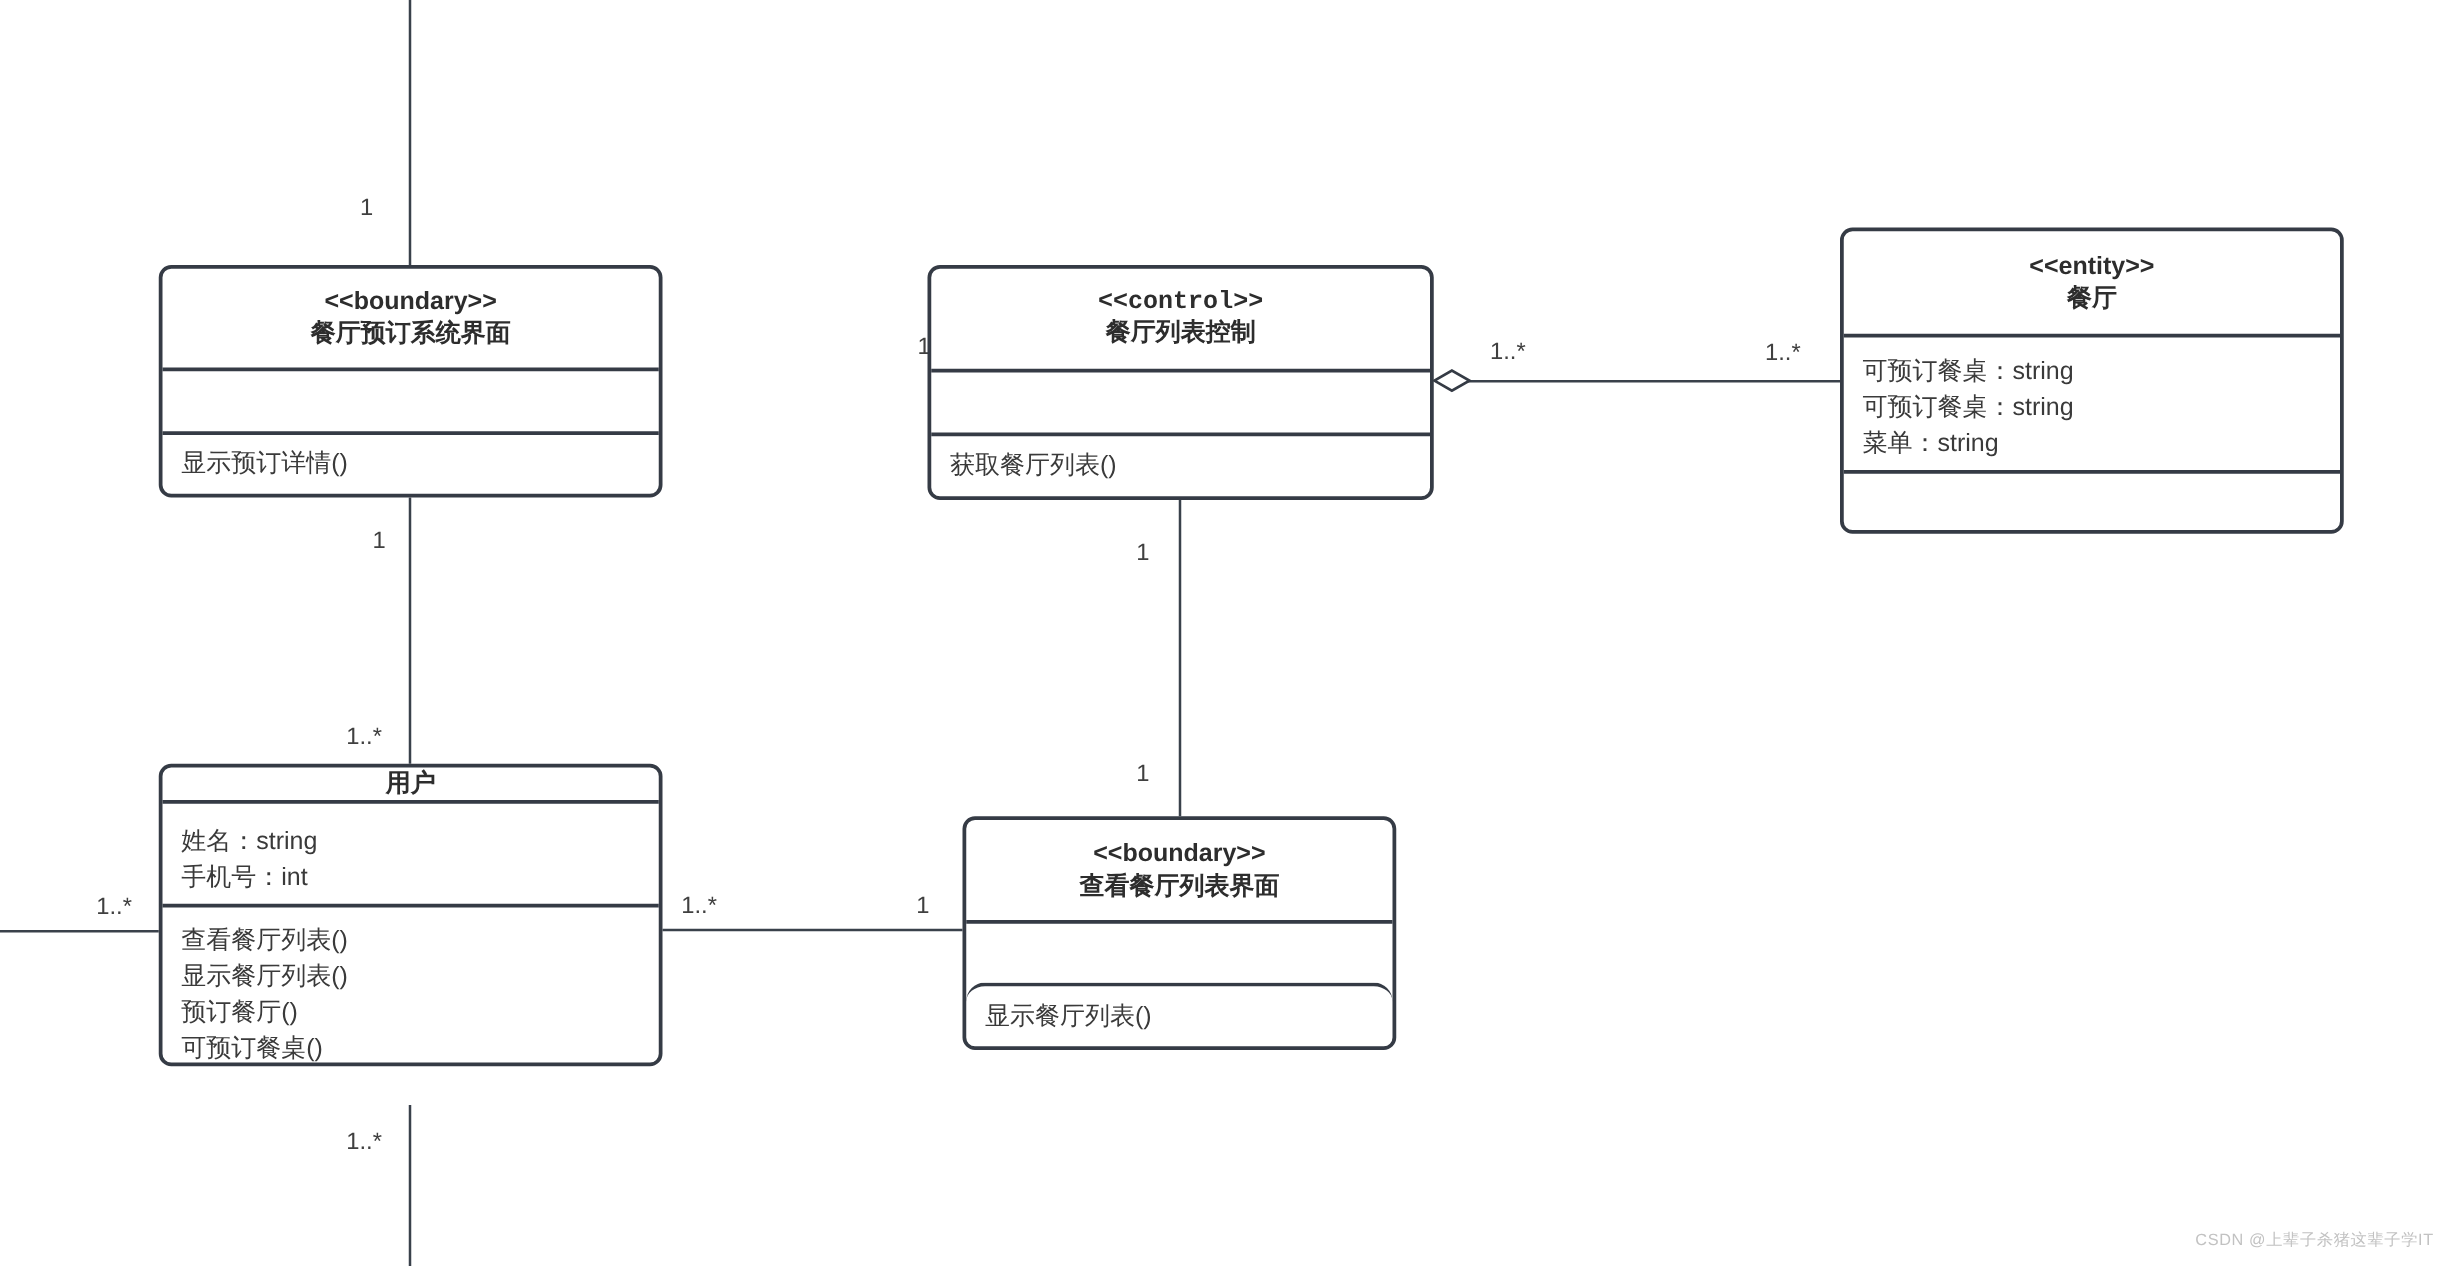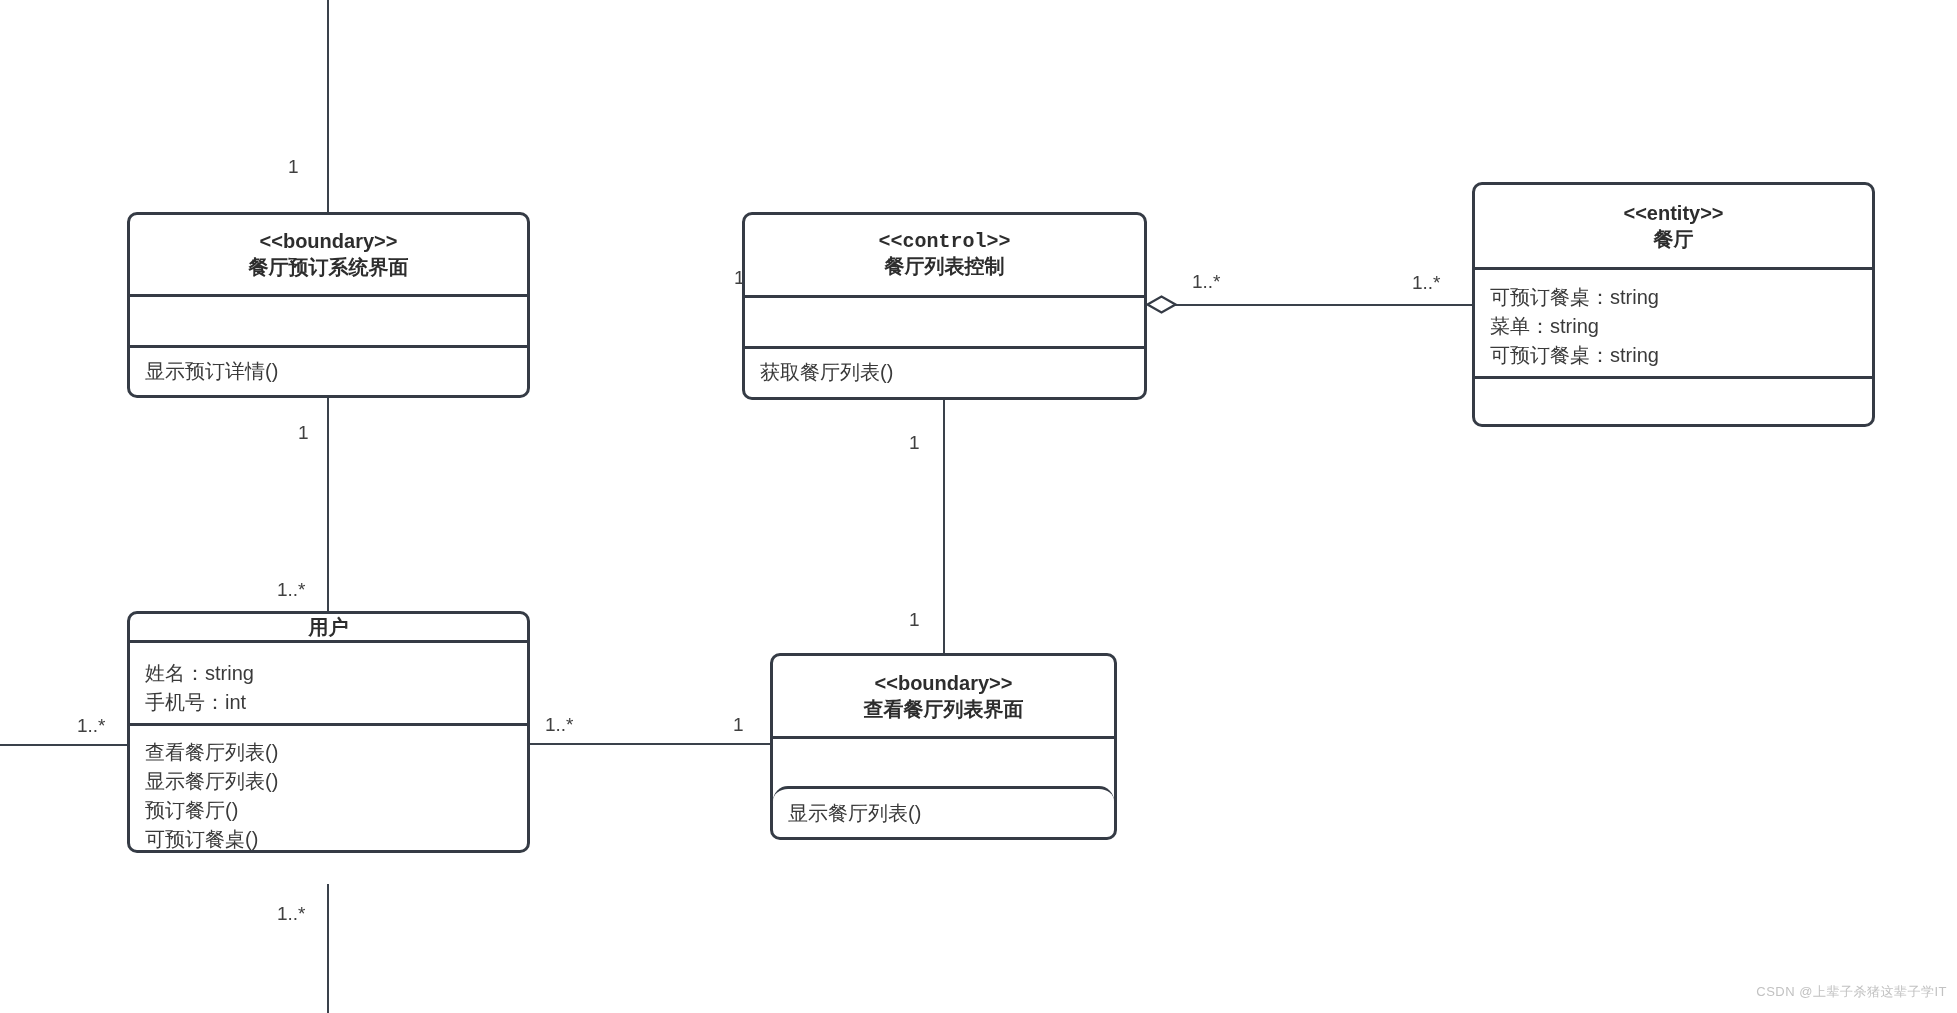--- a/index.html
+++ b/index.html
@@ -79,22 +79,22 @@
     </div>
   </div>
 
   <div class="uml-class" style="left:1472px;top:182px;width:403px;height:245px;">
     <div class="sec-title" style="height:82px;">
       <div>&lt;&lt;entity&gt;&gt;</div>
       <div>餐厅</div>
     </div>
     <div class="sec-mid sec-body" style="height:109px;padding-top:13px;">
       <div>可预订餐桌：string</div>
+      <div>可预订餐桌：string</div>
       <div>菜单：string</div>
-      <div>可预订餐桌：string</div>
     </div>
     <div class="sec-bot"></div>
   </div>
 
   <div class="uml-class" style="left:127px;top:611px;width:403px;height:242px;">
     <div class="sec-title" style="height:51px;">
 
       <div>用户</div>
     </div>
     <div class="sec-mid sec-body" style="height:83px;padding-top:16px;">

